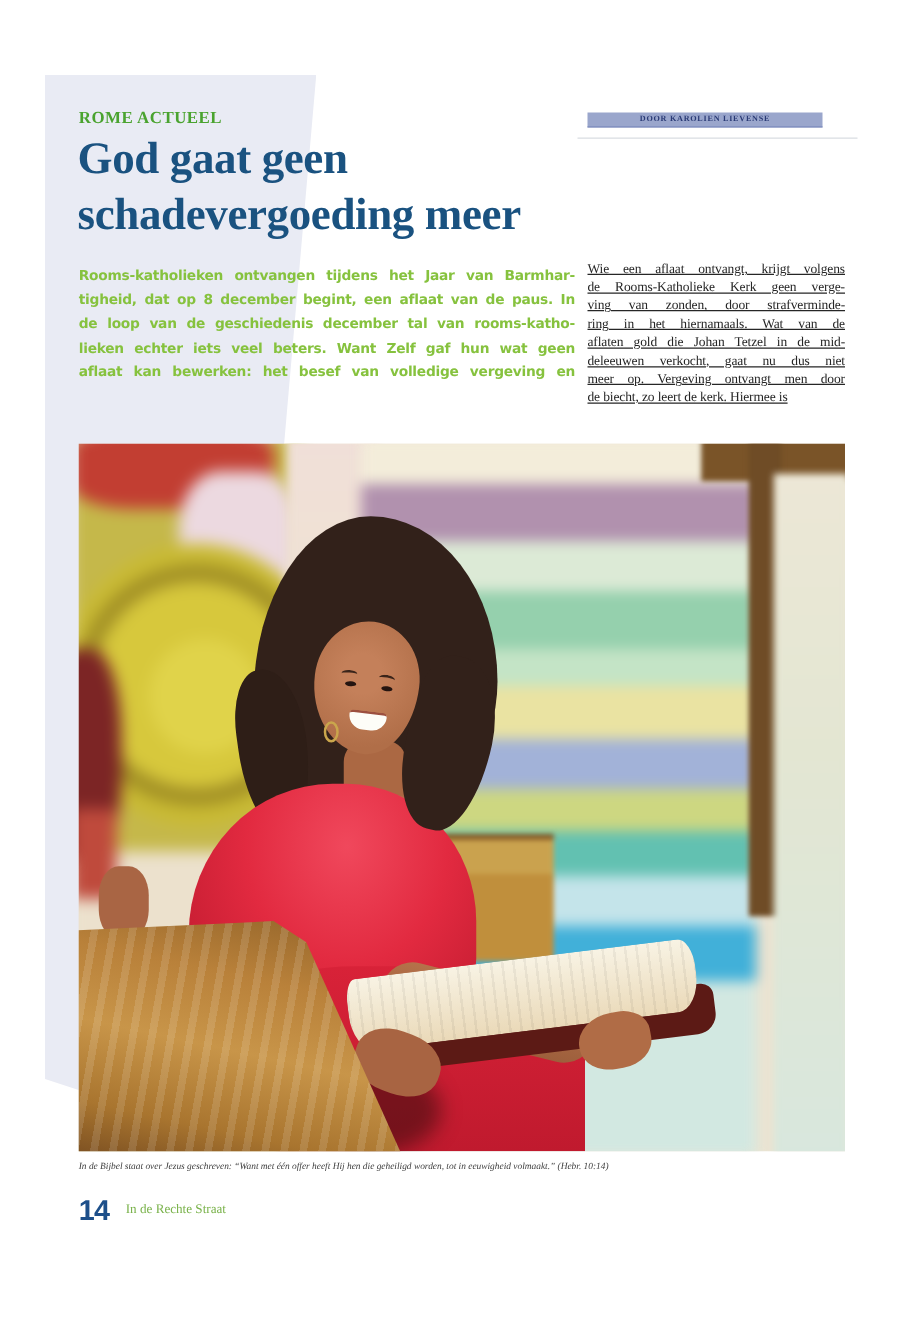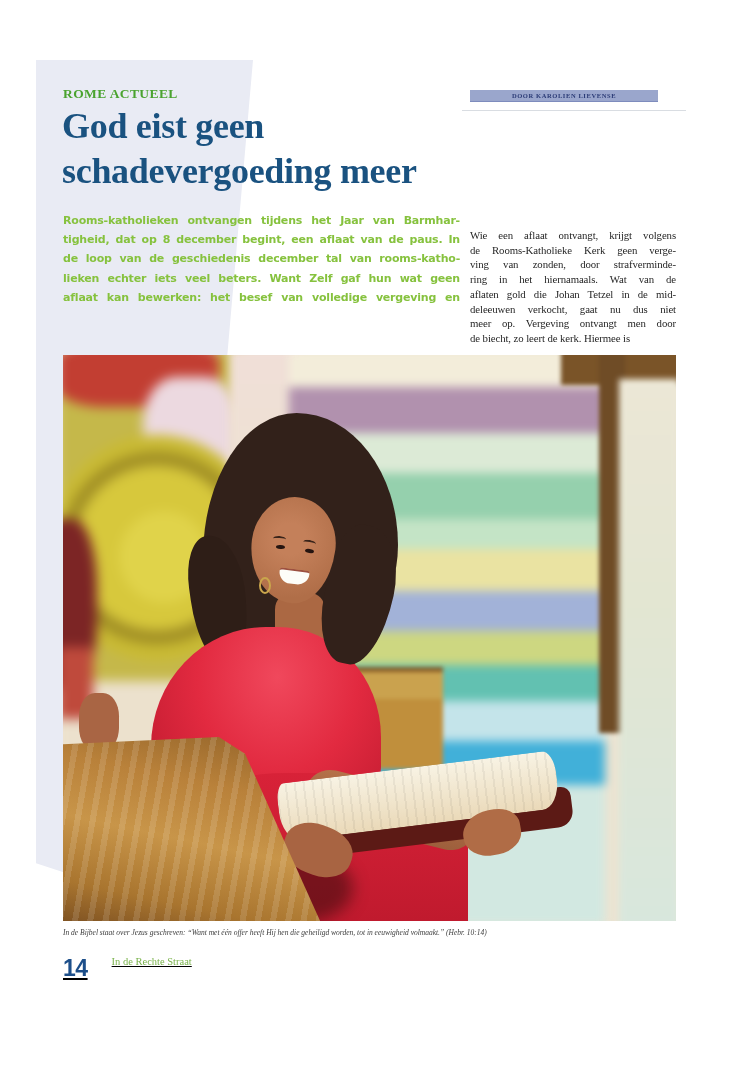--- a/index.html
+++ b/index.html
@@ -22,23 +22,23 @@
   .byline-bar span{font:bold 6.5px/11px "Liberation Serif", serif;letter-spacing:.6px;
         color:var(--byline-text,#2b3b76);white-space:nowrap;}
 
   .title{position:absolute;left:62px;top:104px;width:500px;margin:0;
         font:bold 36px/45px "Liberation Serif", serif;
         color:var(--title-blue,#1a5280);letter-spacing:-.3px;}
 
   .intro{position:absolute;left:63px;top:211px;width:397px;
         font:bold 11px/19.2px "DejaVu Sans", sans-serif;letter-spacing:-.2px;word-spacing:-.5px;
         color:var(--intro-green,#86c23e);}
-  .bodycol{position:absolute;left:470px;top:228px;width:206px;
+  .bodycol{position:absolute;left:470px;top:208px;width:206px;
         font:10.8px/14.7px "Liberation Serif", serif;letter-spacing:-.1px;
-        color:var(--body-text,#262626);}
+        color:var(--body-text,#262626);text-decoration:underline;}
   .intro .jline,.bodycol .jline{text-align:justify;text-align-last:justify;white-space:nowrap;}
   .intro .jline.last,.bodycol .jline.last{text-align-last:left;}
 
   
   .photo{position:absolute;left:63px;top:355px;width:613px;height:566px;overflow:hidden;
          background:#ece4d2;}
   .photo *{position:absolute;}
 
   .sg-left{left:-6px;top:-6px;width:186px;height:578px;background:#c5b84a;filter:blur(6px);}
   .g-red-top{left:0;top:-8px;width:162px;height:66px;background:#c23e32;border-radius:30%;}
@@ -111,40 +111,40 @@
 
   .pew-front{left:-4px;top:380px;width:262px;height:188px;
         clip-path:polygon(0 5%,61% 1%,71% 10%,100% 100%,0 100%);
         background:linear-gradient(12deg,#7d5122 0%,#a9752f 18%,#c89549 45%,#b9813a 70%,#8f6128 100%);}
   .pew-front:after{content:"";position:absolute;inset:0;
         background:repeating-linear-gradient(100deg,rgba(255,255,255,.12) 0 6px,transparent 6px 15px);}
 
   
   .caption{position:absolute;left:63px;top:928px;width:613px;
         font:italic 7.5px/10px "Liberation Serif", serif;color:#3c3c3c;}
-  .footer{position:absolute;left:63px;top:956px;display:flex;align-items:flex-start;gap:24px;text-decoration:underline;}
+  .footer{position:absolute;left:63px;top:956px;display:flex;align-items:center;gap:13px;}
   .pagenum{font:bold 23px/24px "Liberation Sans", sans-serif;color:var(--footer-blue,#1d4f8a);letter-spacing:-.5px;}
   .mag{font:10.5px/12px "Liberation Serif", serif;color:var(--footer-green,#79b24a);}
 </style>
 </head>
 <body>
 
 <div class="page">
 
   <div class="panel"></div>
 
   <div class="section-label">ROME ACTUEEL</div>
 
   <div class="byline-rule"></div>
   <div class="byline-bar">
     <span>DOOR KAROLIEN LIEVENSE</span>
   </div>
 
   <h1 class="title">
-      <div class="jline">God eist geen</div>
+      <div class="jline">God gaat geen</div>
       <div class="jline last">schadevergoeding meer</div>
     </h1>
 
   <div class="intro">
       <div class="jline">Rooms-katholieken ontvangen tijdens het Jaar van Barmhar-</div>
       <div class="jline">tigheid, dat op 8 december begint, een aflaat van de paus. In</div>
       <div class="jline">de loop van de geschiedenis december tal van rooms-katho-</div>
       <div class="jline">lieken echter iets veel beters. Want Zelf gaf hun wat geen</div>
       <div class="jline">aflaat kan bewerken: het besef van volledige vergeving en</div>
     </div>

